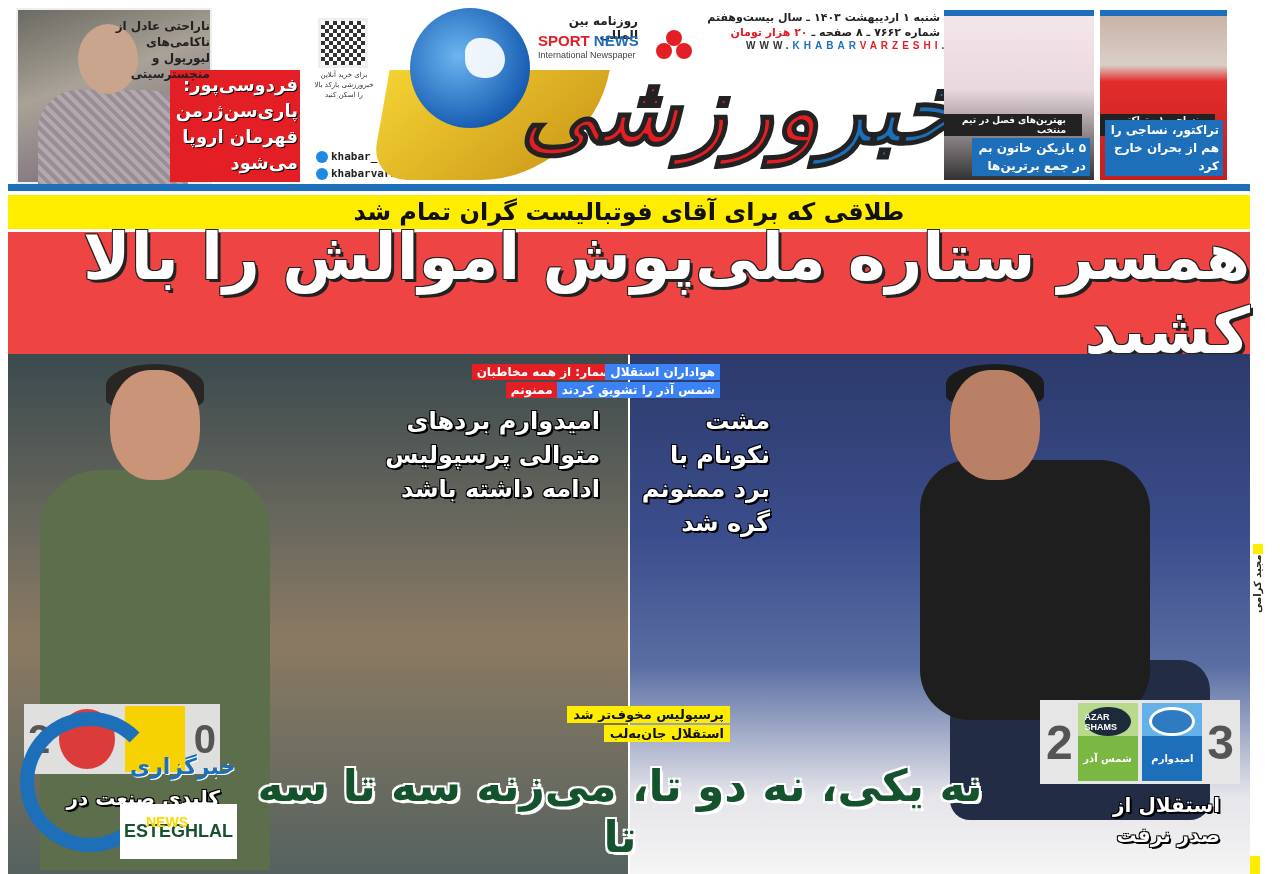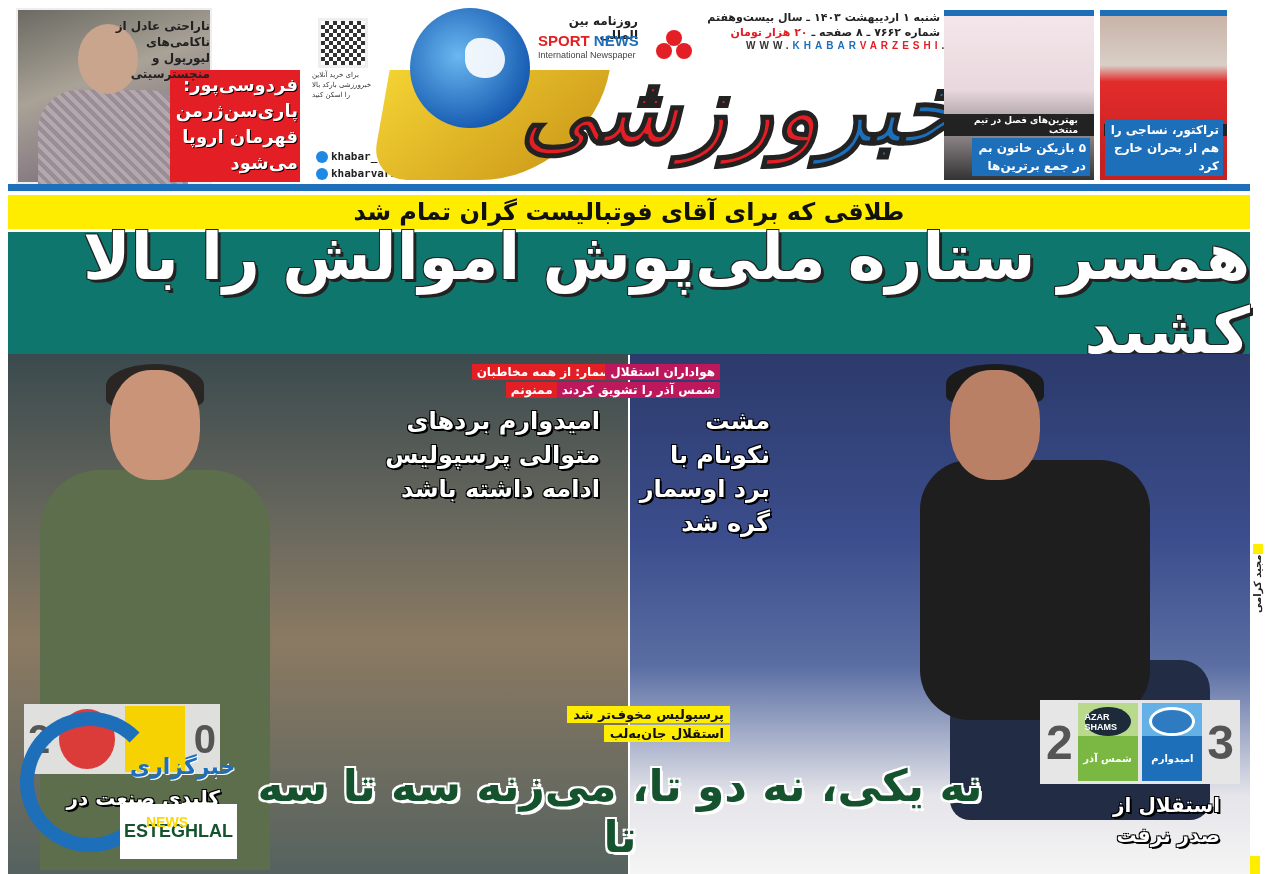--- a/index.html
+++ b/index.html
@@ -7,21 +7,21 @@
   body{position:relative;font-family:"DejaVu Sans",sans-serif;direction:rtl}
   .abs{position:absolute}
   
   .photo-ferdowsi{left:16px;top:8px;width:196px;height:176px;background:linear-gradient(160deg,#6b6a62 0%,#a9a297 40%,#8a7f84 70%,#5a5360 100%);border:2px solid #eee}
   .photo-ferdowsi .head{position:absolute;left:60px;top:14px;width:60px;height:70px;border-radius:50%;background:#c9a58e}
   .photo-ferdowsi .shirt{position:absolute;left:20px;top:80px;width:150px;height:96px;border-radius:40px 40px 0 0;background:repeating-linear-gradient(45deg,#9a8d95 0 4px,#b3a8ad 4px 8px)}
   .ferdowsi-kicker{right:1070px;top:18px;width:110px;font-size:12px;line-height:16px;text-align:right;color:#222;font-weight:bold}
   .ferdowsi-red{left:170px;top:70px;width:130px;height:112px;background:#e31e24}
   .ferdowsi-title{right:982px;top:72px;width:130px;font-size:18px;line-height:26px;color:#fff;font-weight:bold;text-align:right;text-shadow:1px 1px 0 #000}
   .qr{left:318px;top:18px;width:50px;height:50px;background:repeating-conic-gradient(#333 0 25%,#fff 0 50%) 0 0/8px 8px;border:3px solid #eee}
-  .qr-caption{left:312px;top:70px;width:64px;font-size:7px;line-height:10px;text-align:left;color:#333}
+  .qr-caption{left:312px;top:70px;width:64px;font-size:7px;line-height:10px;text-align:center;color:#333}
   .social{left:316px;font-size:11px;color:#222;font-family:"DejaVu Sans Mono",monospace;font-weight:bold;direction:ltr;display:flex;align-items:center;gap:3px}
   .social .ic{width:12px;height:12px;border-radius:50%;background:#1e88e5;display:inline-block}
   .globe{left:410px;top:8px;width:120px;height:120px;border-radius:50%;background:radial-gradient(circle at 40% 40%,#6ab7f0,#1a5fb4 70%,#0d3a7a)}
   .globe .land{position:absolute;left:55px;top:30px;width:40px;height:40px;border-radius:40% 60% 50% 50%;background:#fff;opacity:.9}
   .swoosh{left:380px;top:70px;width:220px;height:110px;border-radius:0 0 120px 40px;background:linear-gradient(135deg,#f3d233,#c99417);transform:skewX(-10deg)}
   .sportnews-fa{left:538px;top:14px;width:100px;font-size:12px;font-weight:bold;color:#222;text-align:right}
   .sportnews-en{left:538px;top:32px;font-size:15px;font-weight:bold;direction:ltr;font-family:"Liberation Sans",sans-serif}
   .sportnews-en .s{color:#e31e24}.sportnews-en .n{color:#1e6fba}
   .sportnews-sub{left:538px;top:50px;font-size:9px;color:#444;direction:ltr;font-family:"Liberation Sans",sans-serif}
   .logo{left:520px;top:50px;width:420px;height:120px;font-family:"DejaVu Sans",sans-serif;font-size:96px;font-weight:bold;line-height:120px;font-style:italic;letter-spacing:-4px;display:flex;justify-content:flex-end}
@@ -29,44 +29,44 @@
   .logo .blue{color:#1e6fba;-webkit-text-stroke:2px #222}
   .dots{left:654px;top:30px;width:40px;height:30px}
   .dots span{position:absolute;width:16px;height:16px;border-radius:50%;background:#e31e24}
   .dateline{right:340px;top:10px;font-size:11px;font-weight:bold;color:#222;text-align:right;line-height:15px}
   .price{color:#e31e24}
   .website{left:746px;top:40px;font-size:10px;letter-spacing:4px;direction:ltr;font-family:"Liberation Sans",sans-serif;font-weight:bold;color:#333}
   .website .hl{color:#e31e24}
   .thumb{top:10px;height:170px;border-top:6px solid #1e6fba;overflow:hidden}
   .thumb.women{left:944px;width:150px;background:linear-gradient(#f3e6ea,#e9d8dd 45%,#333 100%)}
   .thumb.tractor{left:1100px;width:127px;background:linear-gradient(#c9b3a8,#d9cfc7 30%,#e32c2c 40%,#c62020 90%)}
-  .thumb .kick{position:absolute;right:0;bottom:44px;background:#222;color:#fff;font-size:9px;padding:1px 16px;font-weight:bold}
+  .thumb .kick{position:absolute;right:12px;bottom:44px;background:#222;color:#fff;font-size:9px;padding:1px 16px;font-weight:bold}
   .thumb .ttl{position:absolute;right:4px;bottom:4px;background:#1e6fba;color:#fff;font-size:12px;line-height:18px;padding:1px 4px;font-weight:bold;text-align:right;width:118px}
   .blue-rule{left:8px;top:184px;width:1242px;height:7px;background:#1e6fba}
   
   .yellow-bar{left:8px;top:195px;width:1242px;height:34px;background:#ffed00;display:flex;align-items:center;justify-content:center}
   .yellow-bar span{font-size:24px;font-weight:bold;color:#111}
-  .red-bar{left:8px;top:232px;width:1242px;height:123px;background:#0f766e;display:flex;align-items:center;justify-content:center}
+  .red-bar{left:8px;top:232px;width:1242px;height:123px;background:#ef4444;display:flex;align-items:center;justify-content:center}
   .red-bar span{font-size:64px;font-weight:bold;color:#fff;text-shadow:3px 3px 0 #222,-1px -1px 0 #222,1px -1px 0 #222,-1px 1px 0 #222;letter-spacing:-1px}
   
   .photo-left{left:8px;top:354px;width:620px;height:520px;background:linear-gradient(180deg,#3b4a4e 0%,#6c6a5e 35%,#8b7a62 55%,#55625f 100%)}
   .photo-right{left:630px;top:354px;width:620px;height:520px;background:linear-gradient(180deg,#2c3a6b 0%,#3b4d8c 35%,#5a6ea3 60%,#e5e5ea 85%,#f5f5f5 100%)}
   .coach-left{left:40px;top:360px;width:230px;height:510px}
   .coach-left .head{position:absolute;left:70px;top:10px;width:90px;height:110px;border-radius:45%;background:#c99478}
   .coach-left .hair{position:absolute;left:66px;top:4px;width:98px;height:44px;border-radius:50% 50% 20% 20%;background:#2a2624}
   .coach-left .body{position:absolute;left:0;top:110px;width:230px;height:400px;border-radius:60px 60px 0 0;background:#5d6e4c}
   .coach-right{left:860px;top:360px;width:370px;height:500px}
   .coach-right .head{position:absolute;left:90px;top:10px;width:90px;height:110px;border-radius:45%;background:#b98066}
   .coach-right .hair{position:absolute;left:86px;top:4px;width:98px;height:40px;border-radius:50% 50% 20% 20%;background:#1b1b1b}
   .coach-right .body{position:absolute;left:60px;top:100px;width:230px;height:260px;border-radius:50px;background:#1e1e1e}
   .coach-right .legs{position:absolute;left:90px;top:300px;width:260px;height:160px;border-radius:60px 30px 20px 20px;background:#232c45}
   .kicker-red{right:652px;top:364px;text-align:right}
   .kicker-red div,.kicker-blue div{display:block;color:#fff;font-size:12px;font-weight:bold;padding:1px 5px;margin-bottom:2px;width:max-content;margin-left:auto}
   .kicker-red div{background:#e31e24}
-  .kicker-blue div{background:#be185d}
+  .kicker-blue div{background:#3b82f6}
   .kicker-blue{right:560px;top:364px;text-align:right}
   .story-white{font-size:24px;line-height:34px;font-weight:bold;color:#fff;text-shadow:2px 2px 0 #000,-1px -1px 0 #000,1px -1px 0 #000,-1px 1px 0 #000;text-align:right}
   .story-perspolis{right:680px;top:404px;width:220px}
   .story-esteghlal{right:510px;top:404px;width:140px}
   .kicker-yellow{right:550px;top:706px;text-align:right}
   .kicker-yellow div{background:#ffed00;color:#111;font-size:13px;font-weight:bold;padding:1px 6px;margin-bottom:2px;width:max-content;margin-left:auto}
   .main-bottom{left:240px;top:760px;width:760px;text-align:center;font-size:44px;font-weight:bold;color:#14532d;text-shadow:2px 2px 0 #fff,-2px -2px 0 #fff,2px -2px 0 #fff,-2px 2px 0 #fff,3px 3px 0 #fff}
   
   .score-right{left:1040px;top:700px;width:200px;height:84px;background:#e6e6e6;display:flex;align-items:center;justify-content:space-between;padding:0 6px;direction:ltr}
   .score-num{font-size:48px;font-weight:bold;color:#555;font-family:"Liberation Sans",sans-serif}
@@ -170,21 +170,21 @@
 <div class="abs kicker-red">
   <div>اوسمار: از همه مخاطبان</div>
   <div>خبرورزشی ممنونم</div>
 </div>
 <div class="abs story-white story-perspolis">امیدوارم بردهای متوالی پرسپولیس ادامه داشته باشد</div>
 
 <div class="abs kicker-blue">
   <div>هواداران استقلال</div>
   <div>شمس آذر را تشویق کردند</div>
 </div>
-<div class="abs story-white story-esteghlal">مشت نکونام با برد اوسمار گره شد</div>
+<div class="abs story-white story-esteghlal">مشت نکونام با برد ممنونم گره شد</div>
 
 <div class="abs kicker-yellow">
   <div>پرسپولیس مخوف‌تر شد</div>
   <div>استقلال جان‌به‌لب</div>
 </div>
 <div class="abs main-bottom">نه یکی، نه دو تا، می‌زنه سه تا سه تا</div>
 
 <div class="abs score-right">
   <span class="score-num">2</span>
   <div class="team azar">

